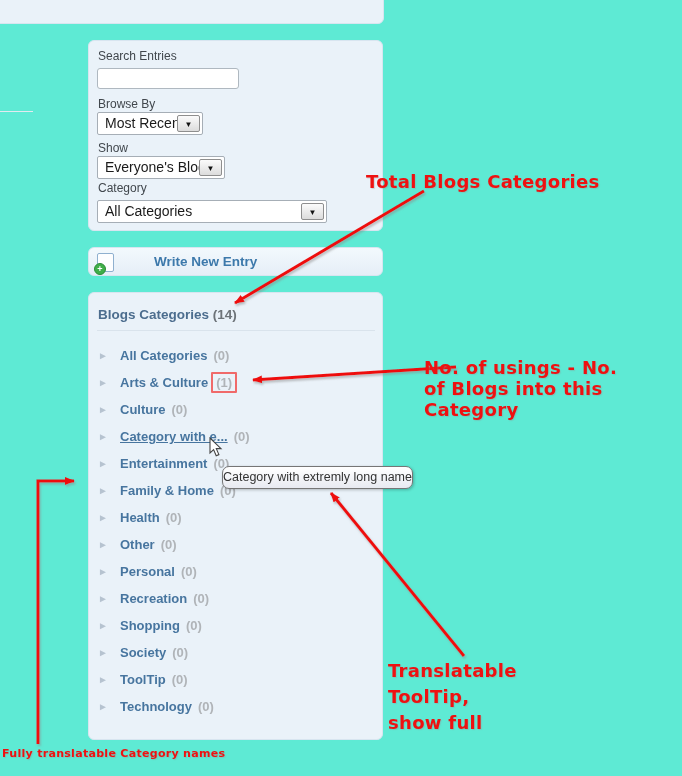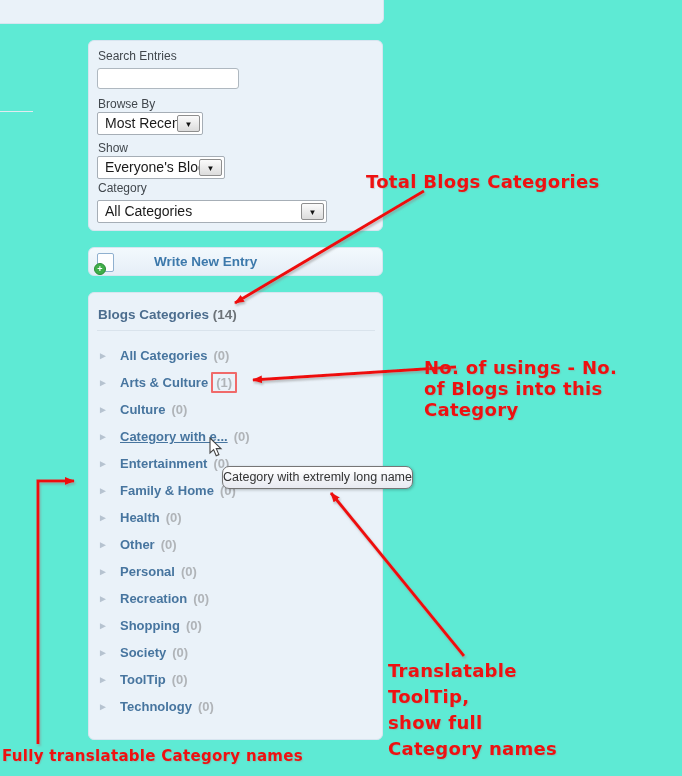--- a/index.html
+++ b/index.html
@@ -50,21 +50,21 @@
            box-shadow:1px 1px 3px rgba(0,0,0,0.25);z-index:30;}
   .cursor{position:absolute;left:209px;top:437px;z-index:40;}
 
   
   .anno{position:absolute;color:#ee1111;font-family:"DejaVu Sans",sans-serif;font-weight:bold;
         font-size:18px;letter-spacing:0.3px;z-index:50;white-space:nowrap;
         text-shadow:1px 1px 1px rgba(150,150,150,0.35);}
   .anno-total{left:366px;top:171px;}
   .anno-usings{left:424px;top:357px;width:252px;text-align:left;line-height:21px;white-space:normal;}
   .anno-tooltip{left:388px;top:658px;width:170px;text-align:left;line-height:26px;white-space:normal;}
-  .anno-fully{left:2px;top:747px;font-size:15px;}
+  .anno-fully{left:2px;top:747px;font-size:11px;}
 
   .arrows{position:absolute;left:0;top:0;width:682px;height:776px;pointer-events:none;z-index:45;}
 </style>
 </head>
 <body>
 
 <div class="stage">
 
   <div class="panel top-strip"></div>
   <div class="faint-line"></div>
@@ -150,17 +150,16 @@
   </svg>
 
   <div class="anno anno-total">Total Blogs Categories</div>
   <div class="anno anno-usings">
     <span>No. of usings - No.</span><br>
     <span>of Blogs into this Category</span>
   </div>
   <div class="anno anno-tooltip">
     <span>Translatable ToolTip,</span><br>
     <span>show full</span><br>
-    <span>Category names</span>
   </div>
   <div class="anno anno-fully">Fully translatable Category names</div>
 
 </div>
 
 </body></html>

